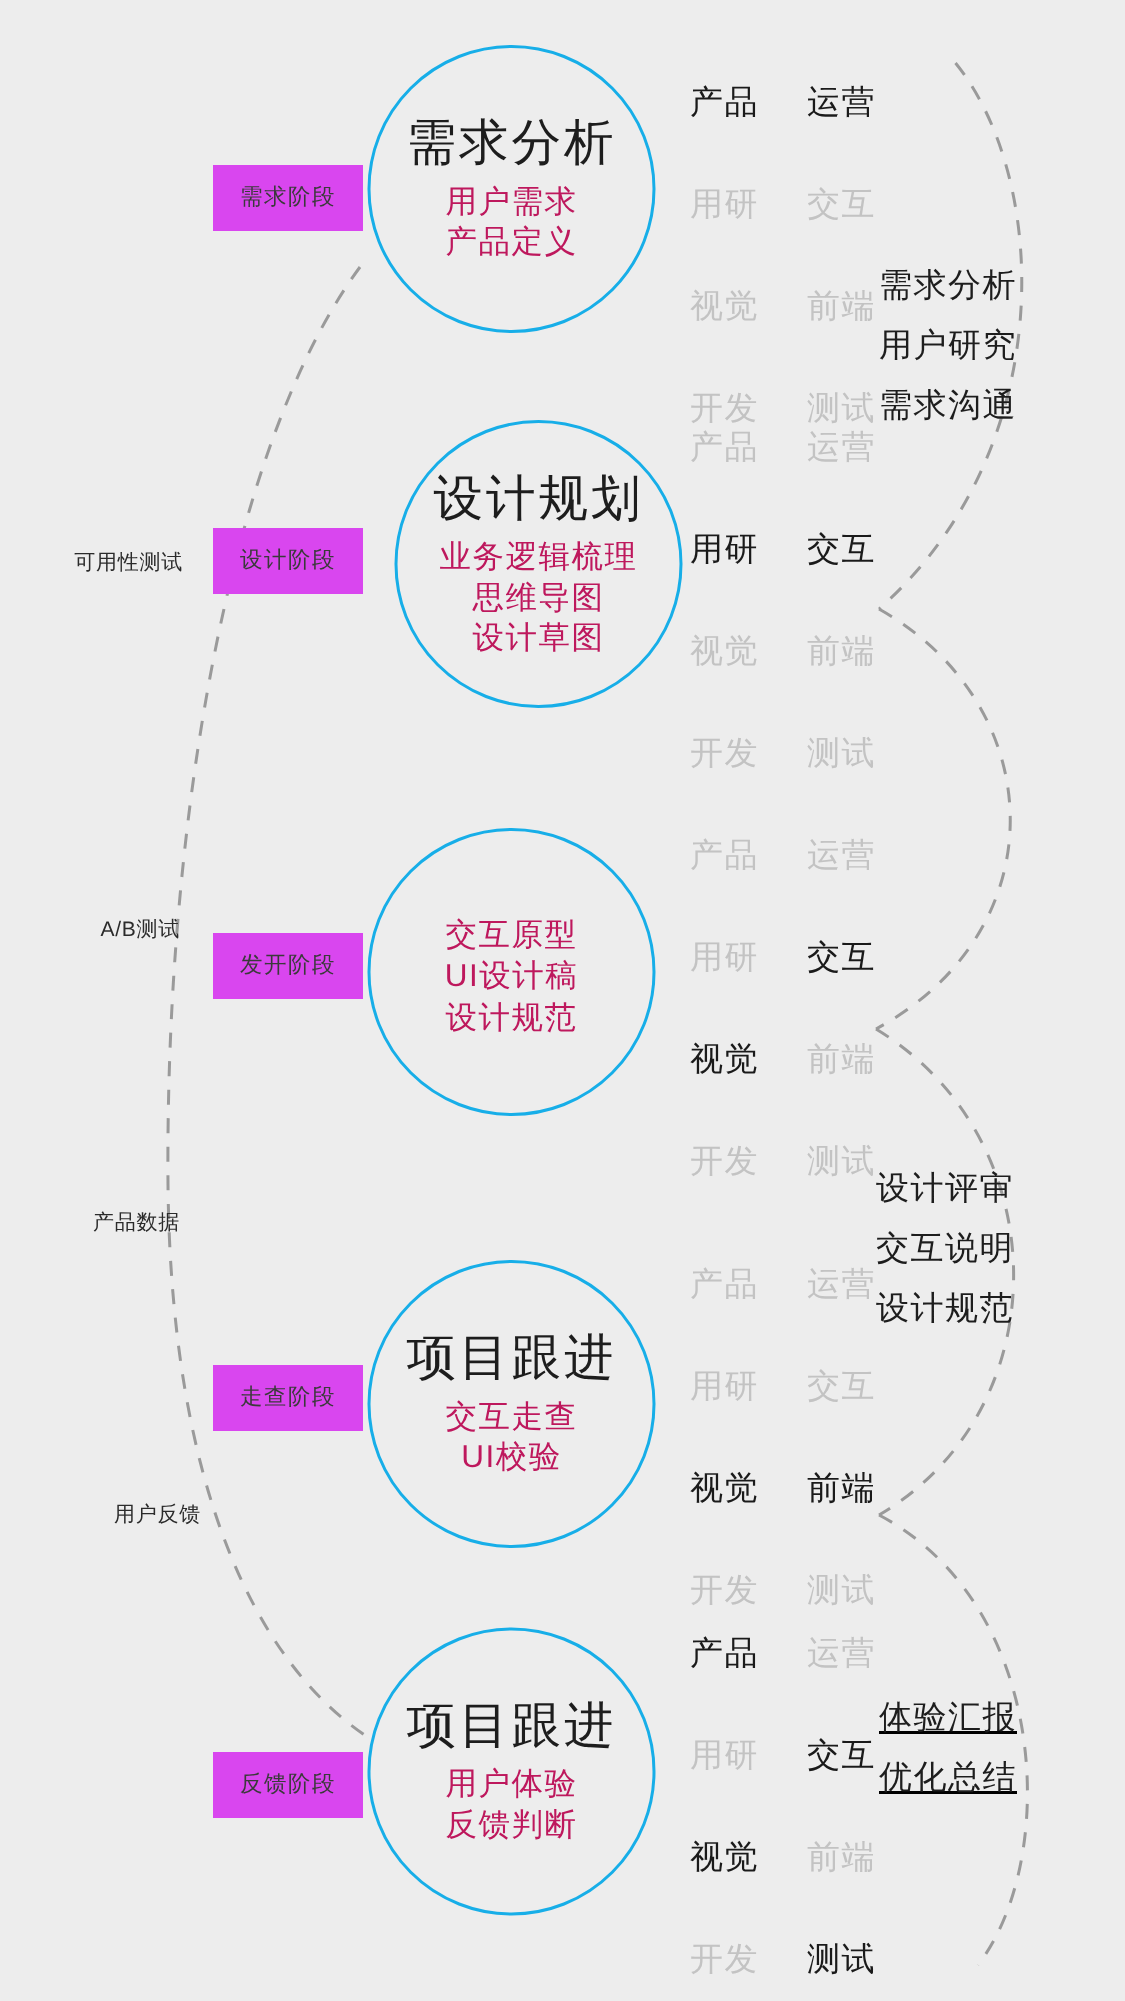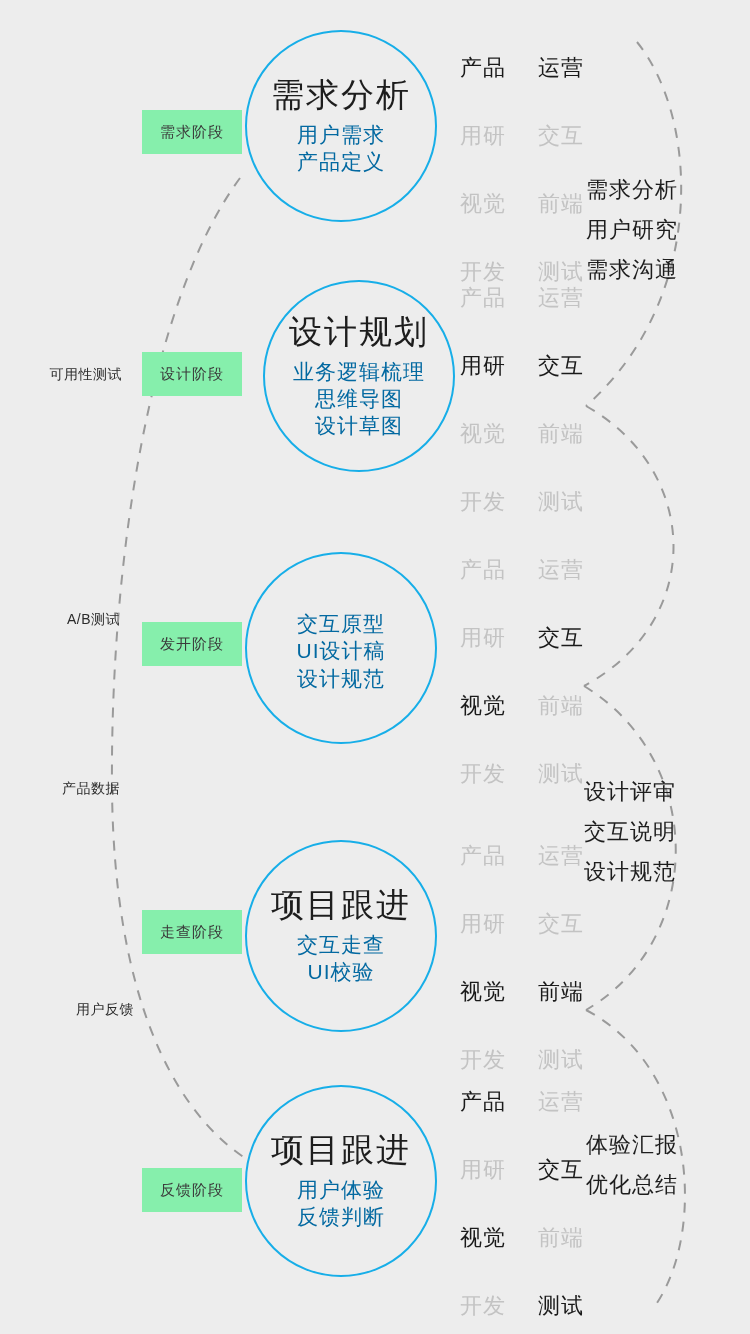--- a/index.html
+++ b/index.html
@@ -26,21 +26,21 @@
   
   .stage-row {
     position: absolute;
     left: 0;
     width: 750px;
   }
 
   
   .stage-chip {
     position: absolute;
-    background: #86efac;
+    background: #d946ef;
     color: #3a3a3a;
     font-size: 15px;
     letter-spacing: 1px;
     line-height: 44px;
     height: 44px;
     text-align: center;
     white-space: nowrap;
   }
 
   
@@ -59,21 +59,21 @@
     font-size: 33px;
     color: #1d1d1d;
     letter-spacing: 2px;
     line-height: 1.18;
     font-weight: 400;
     white-space: nowrap;
   }
   .circle-sub {
     margin-top: 6px;
     font-size: 21px;
-    color: #0369a1;
+    color: #be185d;
     letter-spacing: 1px;
     line-height: 1.30;
     white-space: nowrap;
   }
 
   
   .roles {
     position: absolute;
     display: grid;
     grid-template-columns: 62px 62px;
@@ -246,23 +246,23 @@
     <div class="output-line">需求沟通</div>
   </div>
 
 
   <div class="outputs" style="left:584px; top:772px;">
     <div class="output-line">设计评审</div>
     <div class="output-line">交互说明</div>
     <div class="output-line">设计规范</div>
   </div>
 
-  <div class="outputs" style="left:586px; top:1125px;">
+  <div class="outputs" style="left:586px; top:1125px;text-decoration:underline;">
     <div class="output-line">体验汇报</div>
     <div class="output-line">优化总结</div>
   </div>
 
   <div class="loop-label" style="left:0px; top:366px; width:122px;">可用性测试</div>
   <div class="loop-label" style="left:0px; top:611px; width:120px;">A/B测试</div>
-  <div class="loop-label" style="left:0px; top:780px; width:120px;">产品数据</div>
+  <div class="loop-label" style="left:0px; top:806px; width:120px;">产品数据</div>
   <div class="loop-label" style="left:0px; top:1001px; width:134px;">用户反馈</div>
 
 </div>
 
 </body></html>

